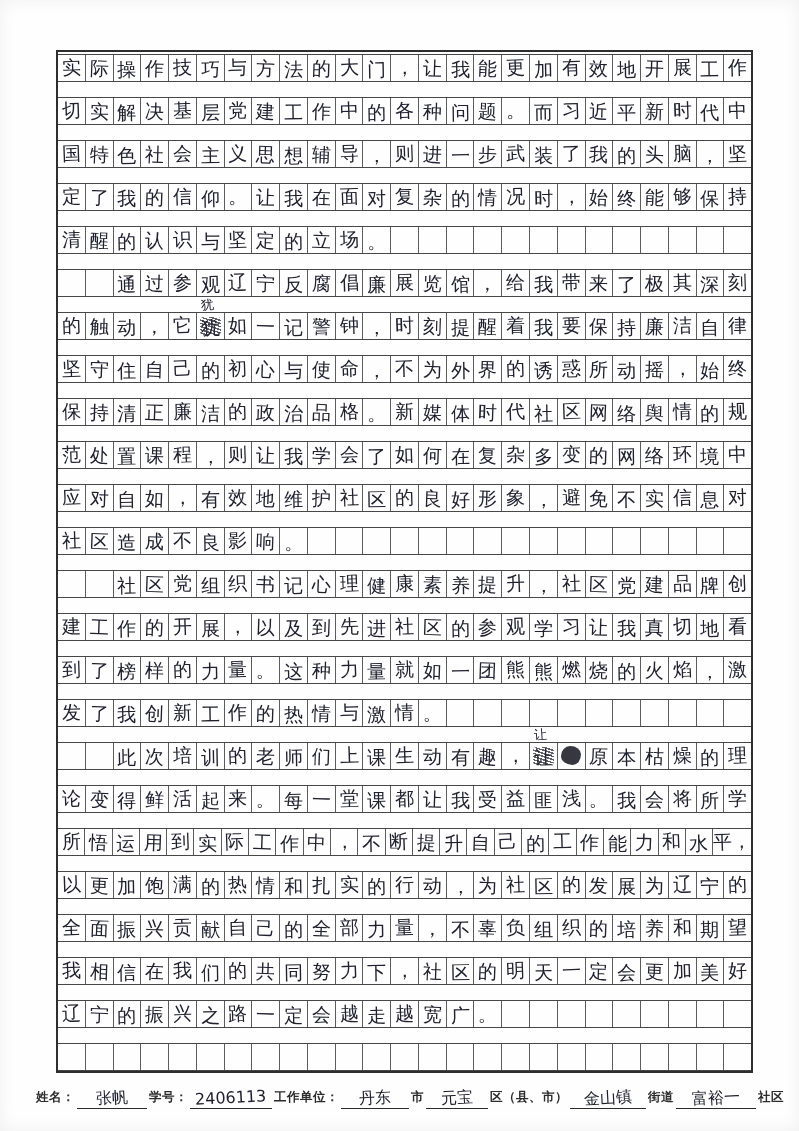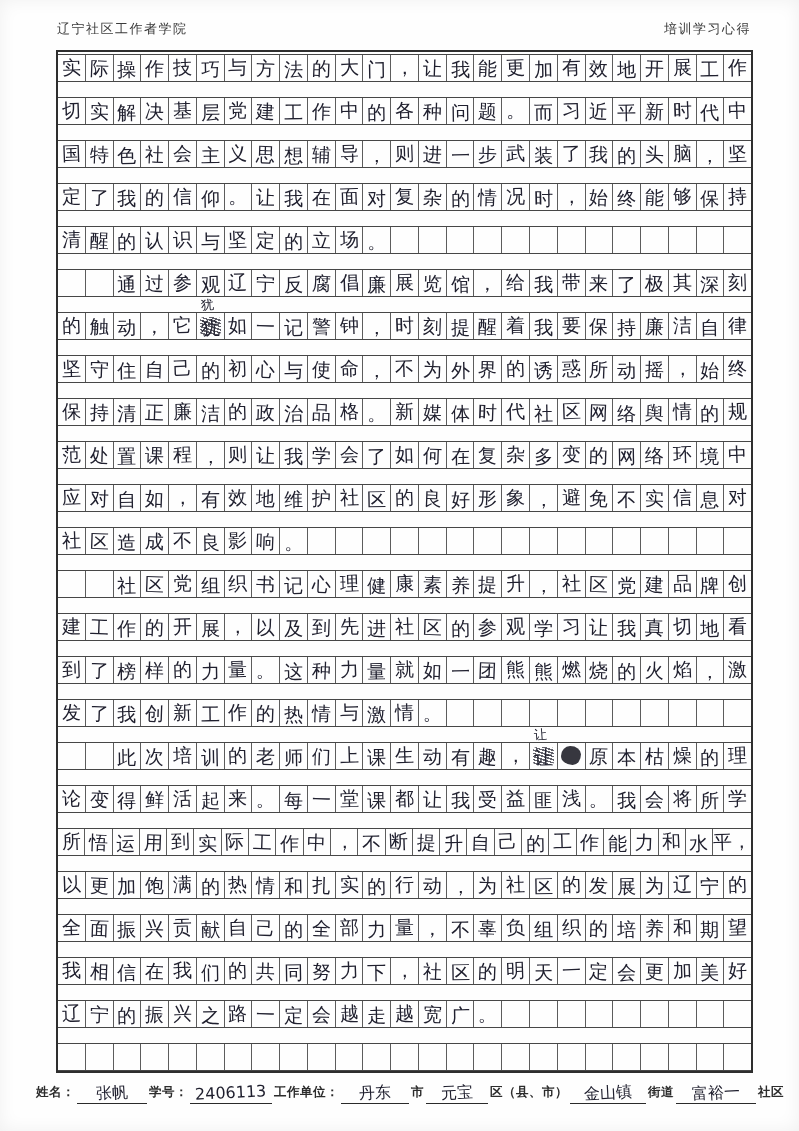--- a/index.html
+++ b/index.html
@@ -52,21 +52,21 @@
     background:#26262f;border-radius:46% 54% 42% 58%/52% 44% 56% 48%;
     opacity:.92;pointer-events:none;
   }
   .above{
     position:absolute;top:-15px;left:4px;font-size:13px;line-height:13px;
     color:#20202f;transform:rotate(-4deg);white-space:nowrap;
   }
   
   .footer{
     position:absolute;left:34px;top:1084px;width:740px;height:30px;
-    display:flex;align-items:flex-start;
+    display:flex;align-items:center;
     font-size:12.5px;color:#2c2c2c;white-space:nowrap;
   }
   .footer .label{padding:0 2px 3px 2px;letter-spacing:.5px;font-weight:600;}
   .footer .hand{
     border-bottom:1.2px solid #2a2a2a;text-align:center;
     font-size:16px;line-height:18px;color:#1e1e2d;
     padding:0 3px 1px 3px;transform-origin:bottom left;
   }
   .hand-ink{display:inline-block;transform:rotate(-3deg);}
   .w-name{min-width:64px;}
@@ -74,24 +74,20 @@
   .w-city{min-width:62px;}
   .w-district{min-width:56px;}
   .w-town{min-width:70px;}
   .w-community{min-width:74px;}
 </style>
 </head>
 <body>
 
 <div class="page">
 
-  <div class="header">
-    <span>辽宁社区工作者学院</span>
-    <span>培训学习心得</span>
-  </div>
 
   <div class="grid-box">
       <div class="grid-row">
         <div class="cell"><span class="ch">实</span></div>
         <div class="cell"><span class="ch">际</span></div>
         <div class="cell"><span class="ch">操</span></div>
         <div class="cell"><span class="ch">作</span></div>
         <div class="cell"><span class="ch">技</span></div>
         <div class="cell"><span class="ch">巧</span></div>
         <div class="cell"><span class="ch">与</span></div>

